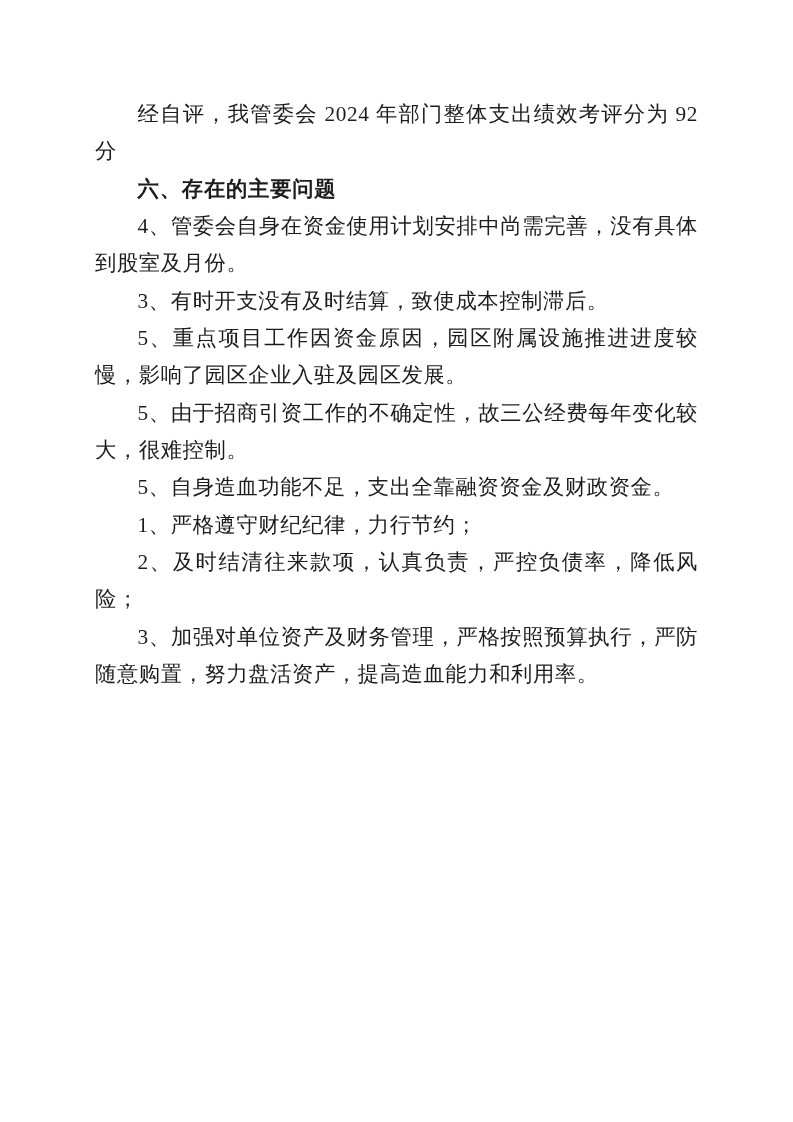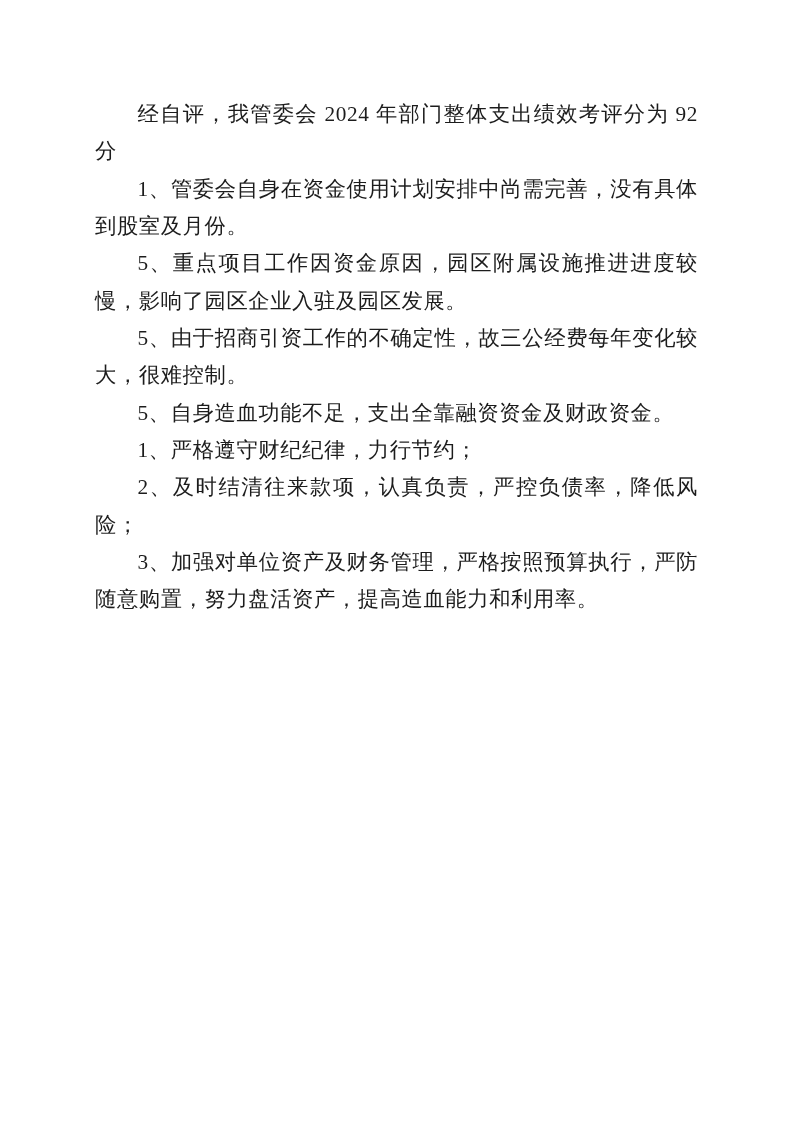--- a/index.html
+++ b/index.html
@@ -39,21 +39,23 @@
     text-align: left;
     letter-spacing: 0.8px;
   }
 </style>
 </head>
 <body>
 
 <div class="page" style="--page-bg: #ffffff; --text-color: #1c1c1c;">
   <div class="doc-body" id="doc-body">
       <p class="para">经自评，我管委会 2024 年部门整体支出绩效考评分为 92 分</p>
-      <p class="para">1、管委会自身在资金使用计划安排中尚需完善，没有具体到股室及月份。</p>
+      <p class="para heading">六、存在的主要问题</p>
+      <p class="para">4、管委会自身在资金使用计划安排中尚需完善，没有具体到股室及月份。</p>
+      <p class="para">3、有时开支没有及时结算，致使成本控制滞后。</p>
       <p class="para">5、重点项目工作因资金原因，园区附属设施推进进度较慢，影响了园区企业入驻及园区发展。</p>
       <p class="para">5、由于招商引资工作的不确定性，故三公经费每年变化较大，很难控制。</p>
       <p class="para">5、自身造血功能不足，支出全靠融资资金及财政资金。</p>
       <p class="para">1、严格遵守财纪纪律，力行节约；</p>
       <p class="para">2、及时结清往来款项，认真负责，严控负债率，降低风险；</p>
       <p class="para">3、加强对单位资产及财务管理，严格按照预算执行，严防随意购置，努力盘活资产，提高造血能力和利用率。</p>
     </div>
 </div>
 
 </body></html>

